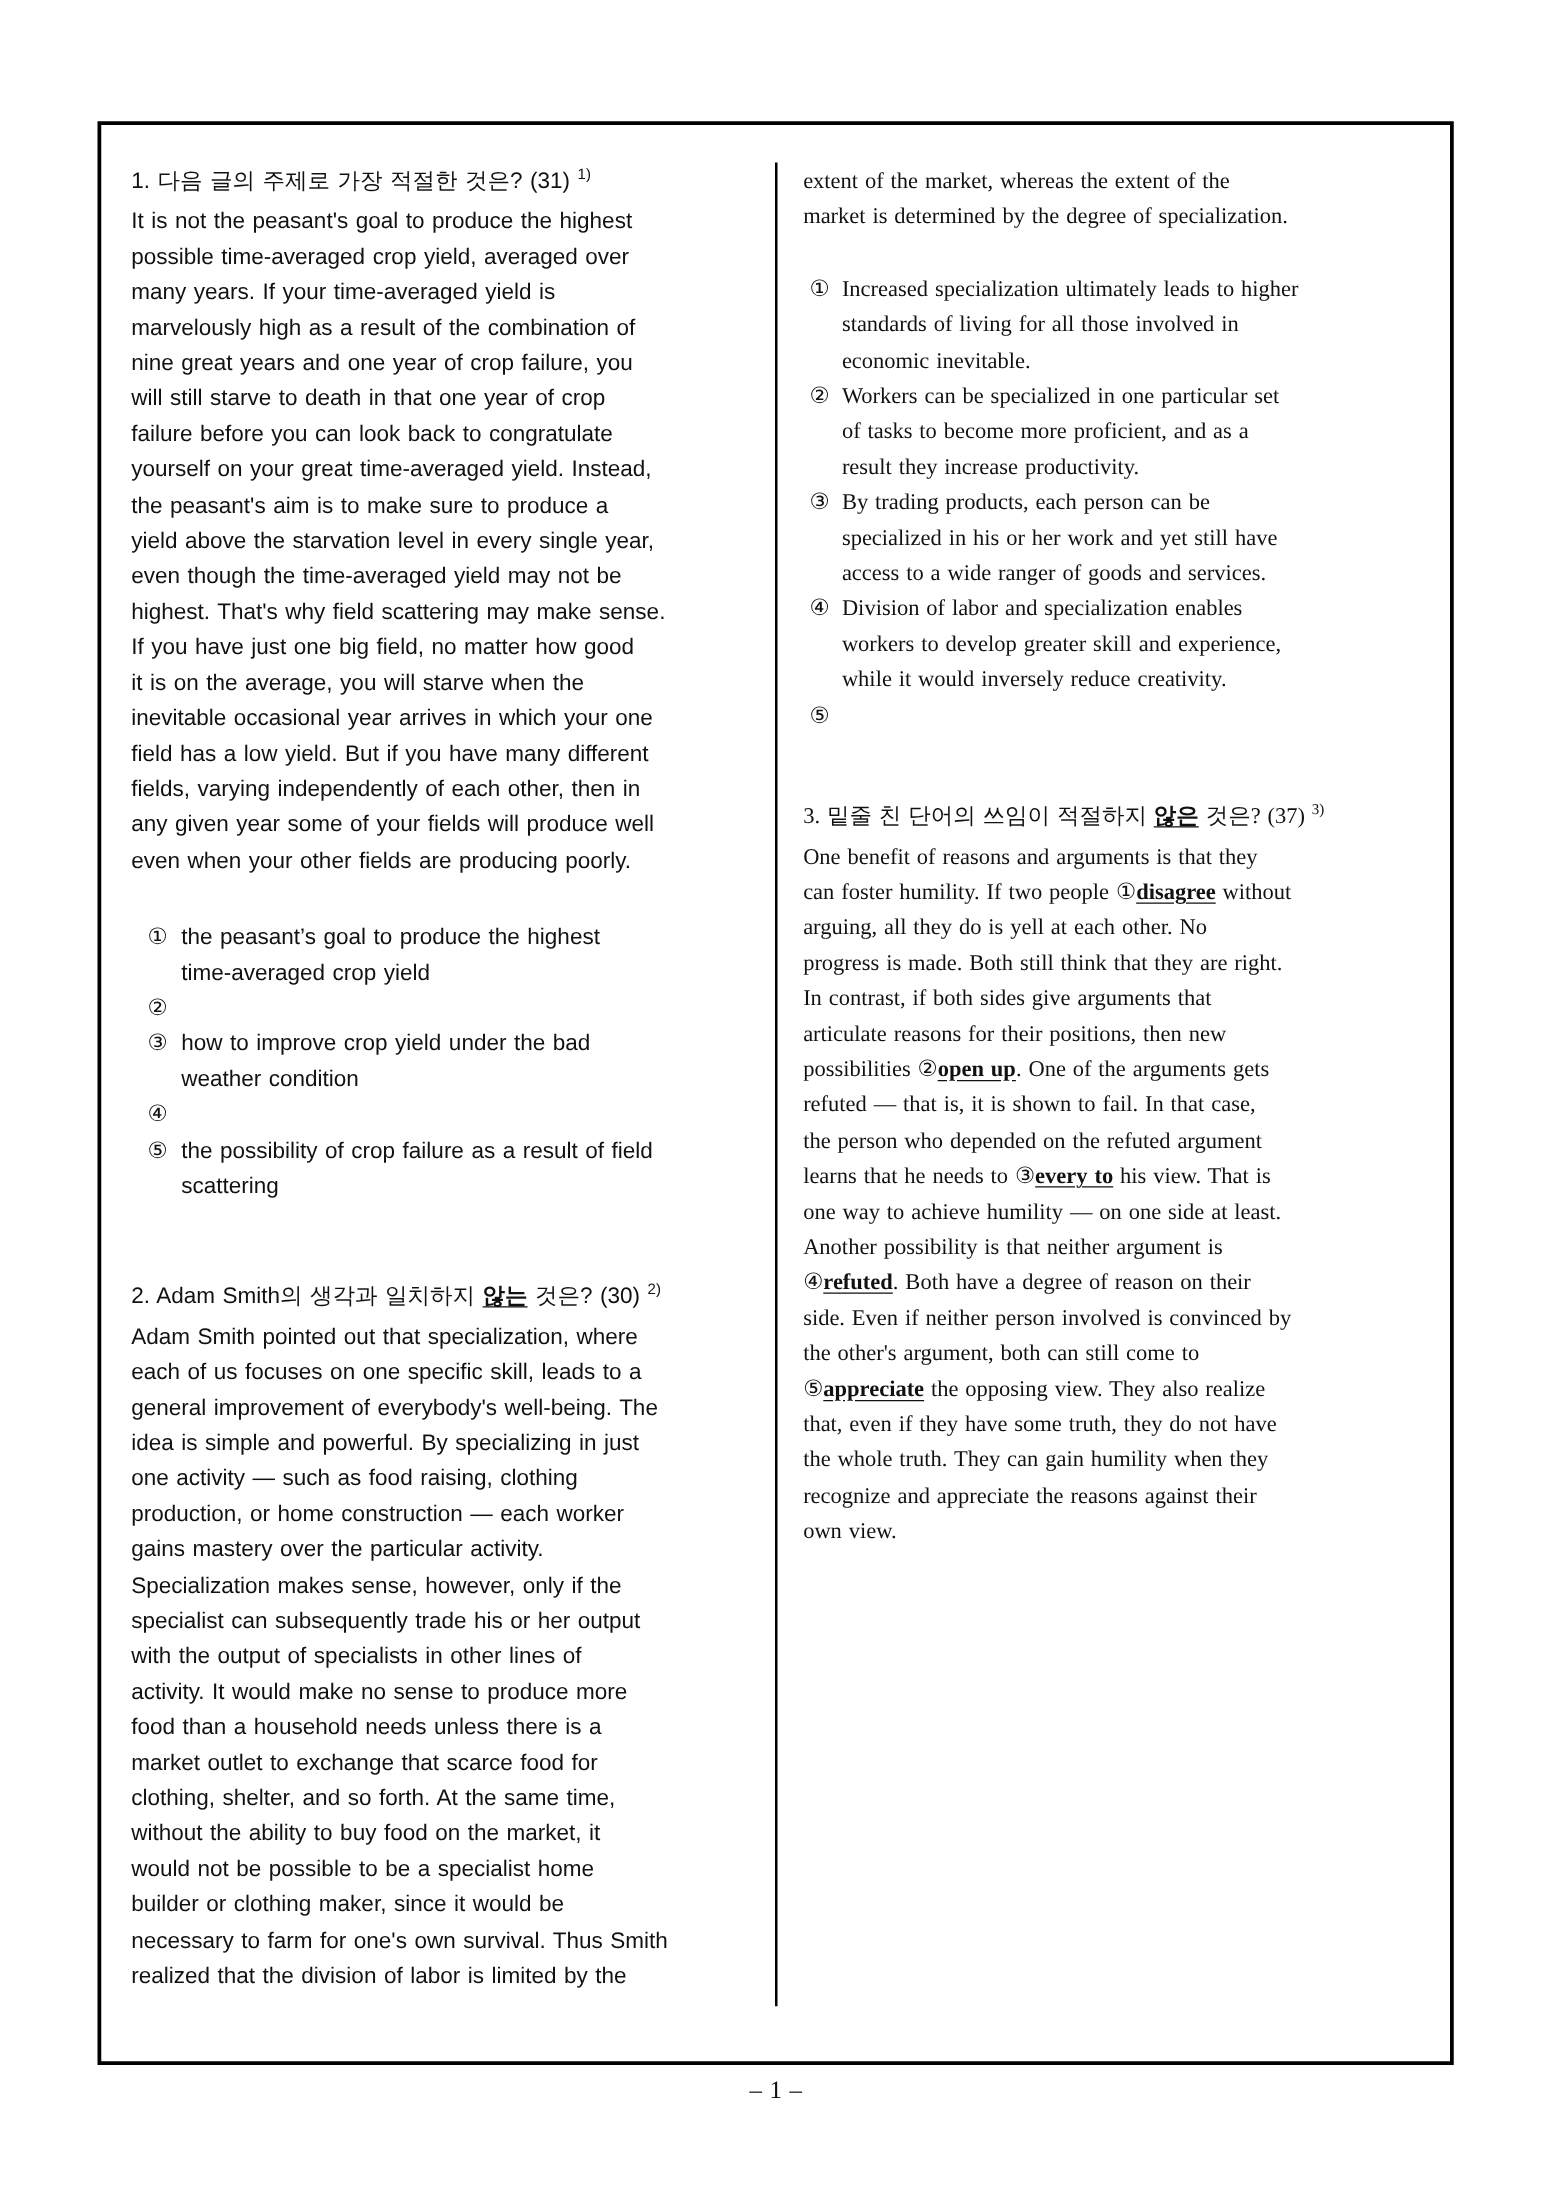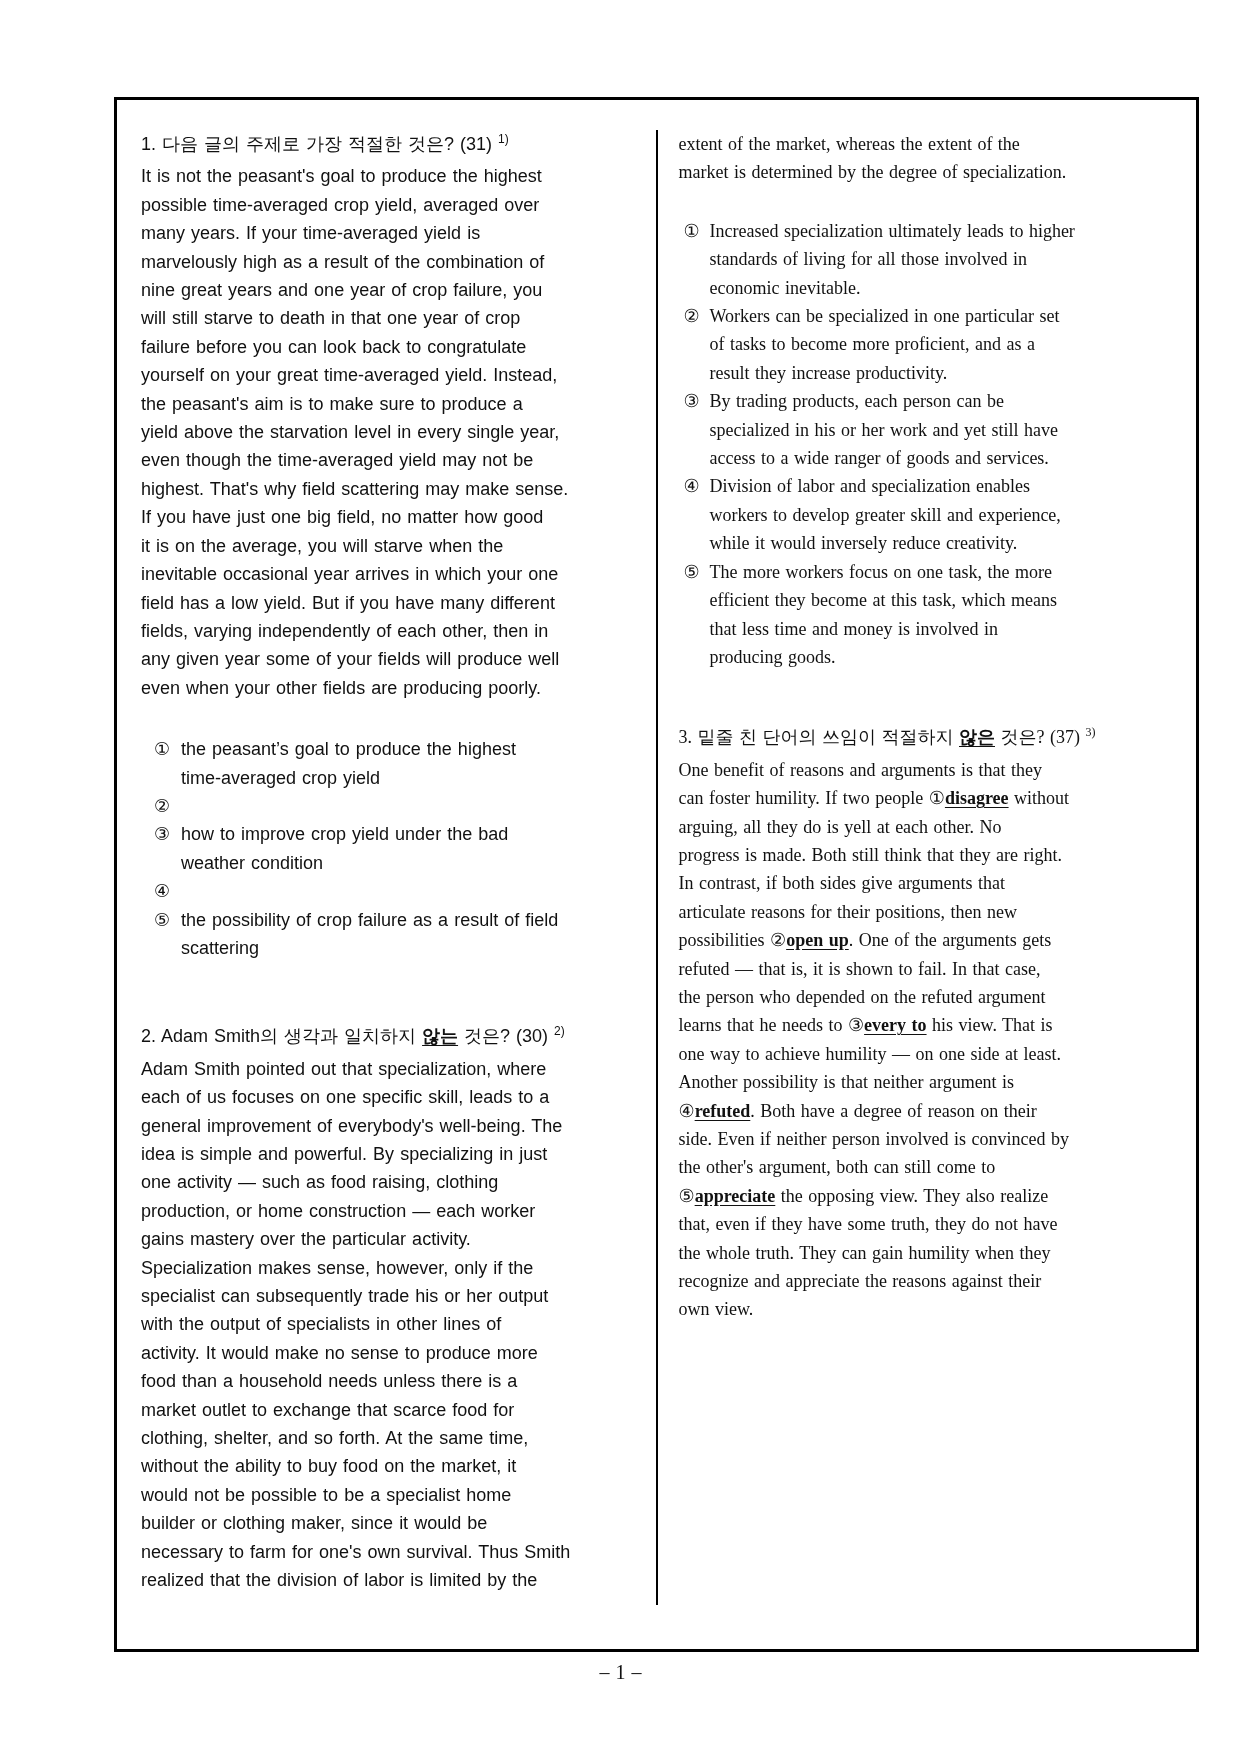--- a/index.html
+++ b/index.html
@@ -12,21 +12,21 @@
   }
   .sheet { position:relative; width:1240px; height:1752px; overflow:hidden; }
 
   .hdr {
     position:absolute; top:56px; left:78px; width:1085px;
     text-align:right; font-weight:bold; font-size:22px; line-height:26px;
   }
 
   .box {
     position:absolute; left:78px; top:97px; width:1085px; height:1555px;
-    border:3px solid #000; box-sizing:border-box;margin-left:36px;
+    border:3px solid #000; box-sizing:border-box;
   }
   .divider {
     position:absolute; left:calc(50% - 1px); top:30px; bottom:44px;
     width:2px; background:#000;
   }
   .cols { display:flex; height:calc(100% - 74px); margin-top:30px; }
   .col { width:50%; box-sizing:border-box; overflow:hidden; }
   .col-left  { padding:0 28px 0 24px; }
   .col-right { padding:0 24px 0 22px;font-family:Liberation Serif, serif; }
 
@@ -160,24 +160,20 @@
 access to a wide ranger of goods and services.</div>
             </div>
             <div class="opt">
               <span class="onum">④</span>
               <div class="olines">Division of labor and specialization enables
 workers to develop greater skill and experience,
 while it would inversely reduce creativity.</div>
             </div>
             <div class="opt">
               <span class="onum">⑤</span>
-              <div class="olines">The more workers focus on one task, the more
-efficient they become at this task, which means
-that less time and money is involved in
-producing goods.</div>
             </div>
           </div>
         </div>
 
         <div class="qblock3">
           <div class="qtitle"><span>3. 밑줄 친 단어의 쓰임이 적절하지 </span><span class="s-bu">않은</span><span> 것은? (37) </span><span class="s-sup">3)</span></div>
           <div class="passage"><span>One benefit of reasons and arguments is that they
 can foster humility. If two people </span><span class="s-num">①</span><span class="s-bu">disagree</span><span> without
 arguing, all they do is yell at each other. No
 progress is made. Both still think that they are right.

